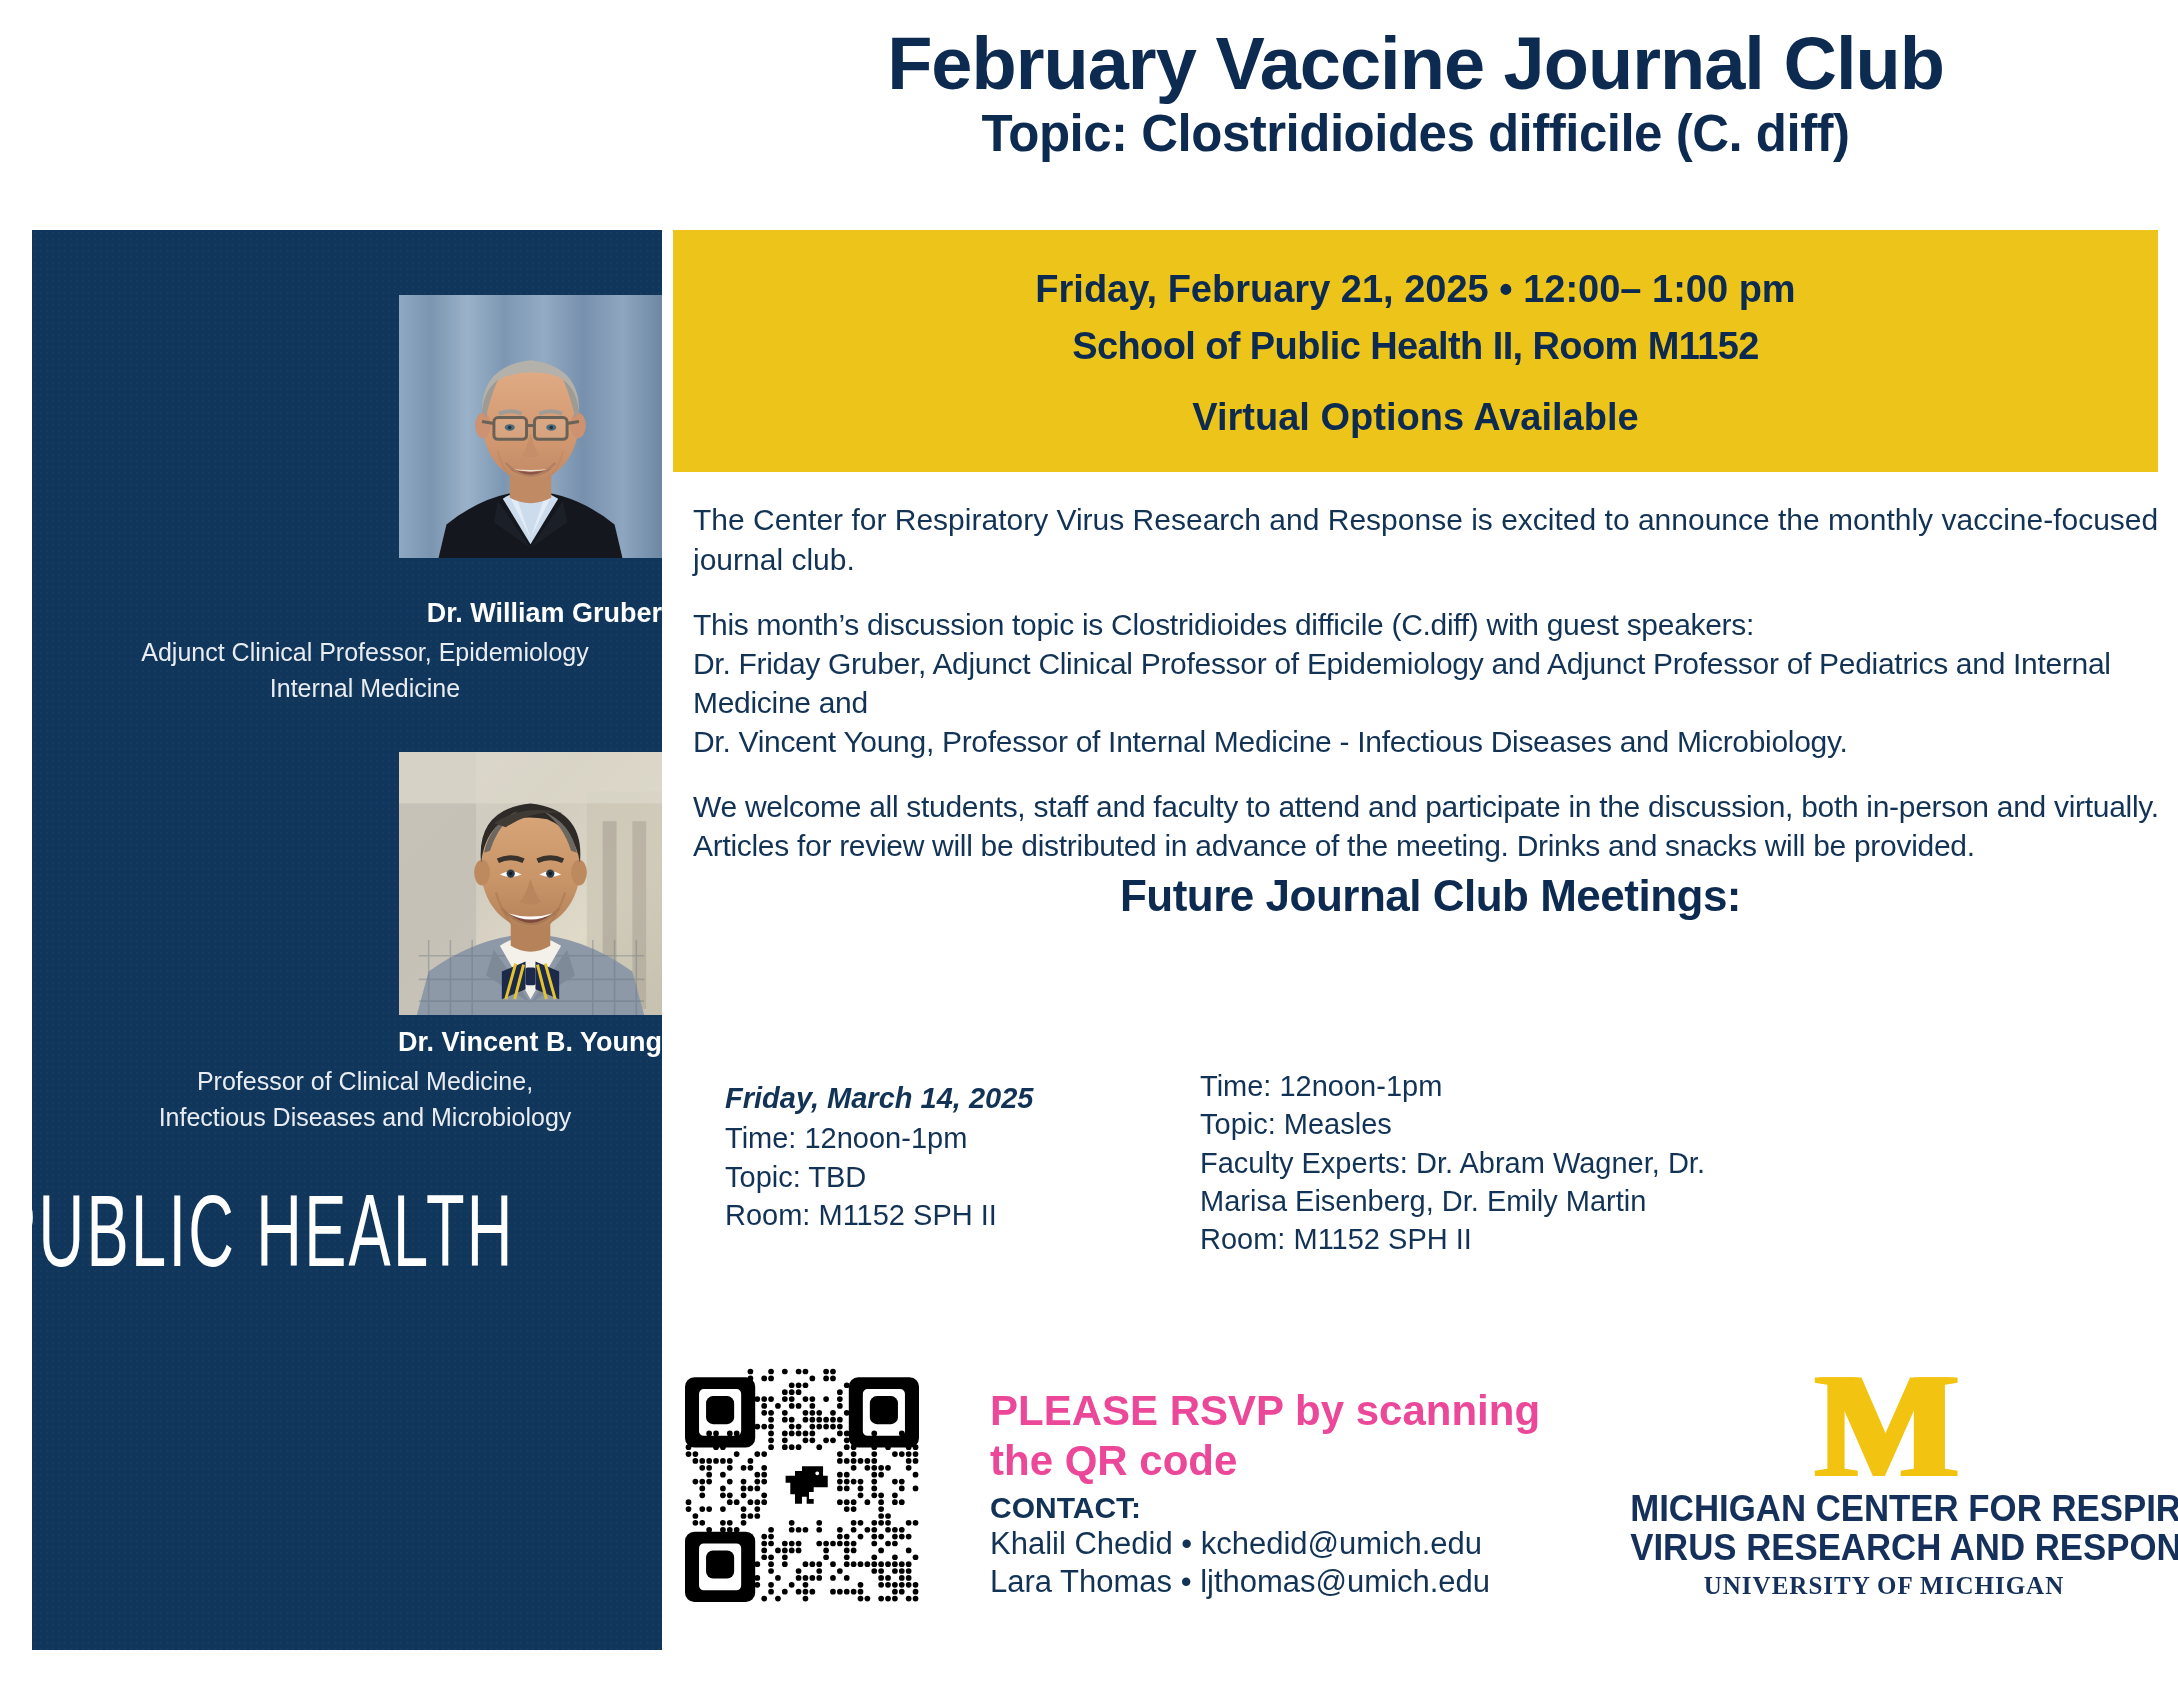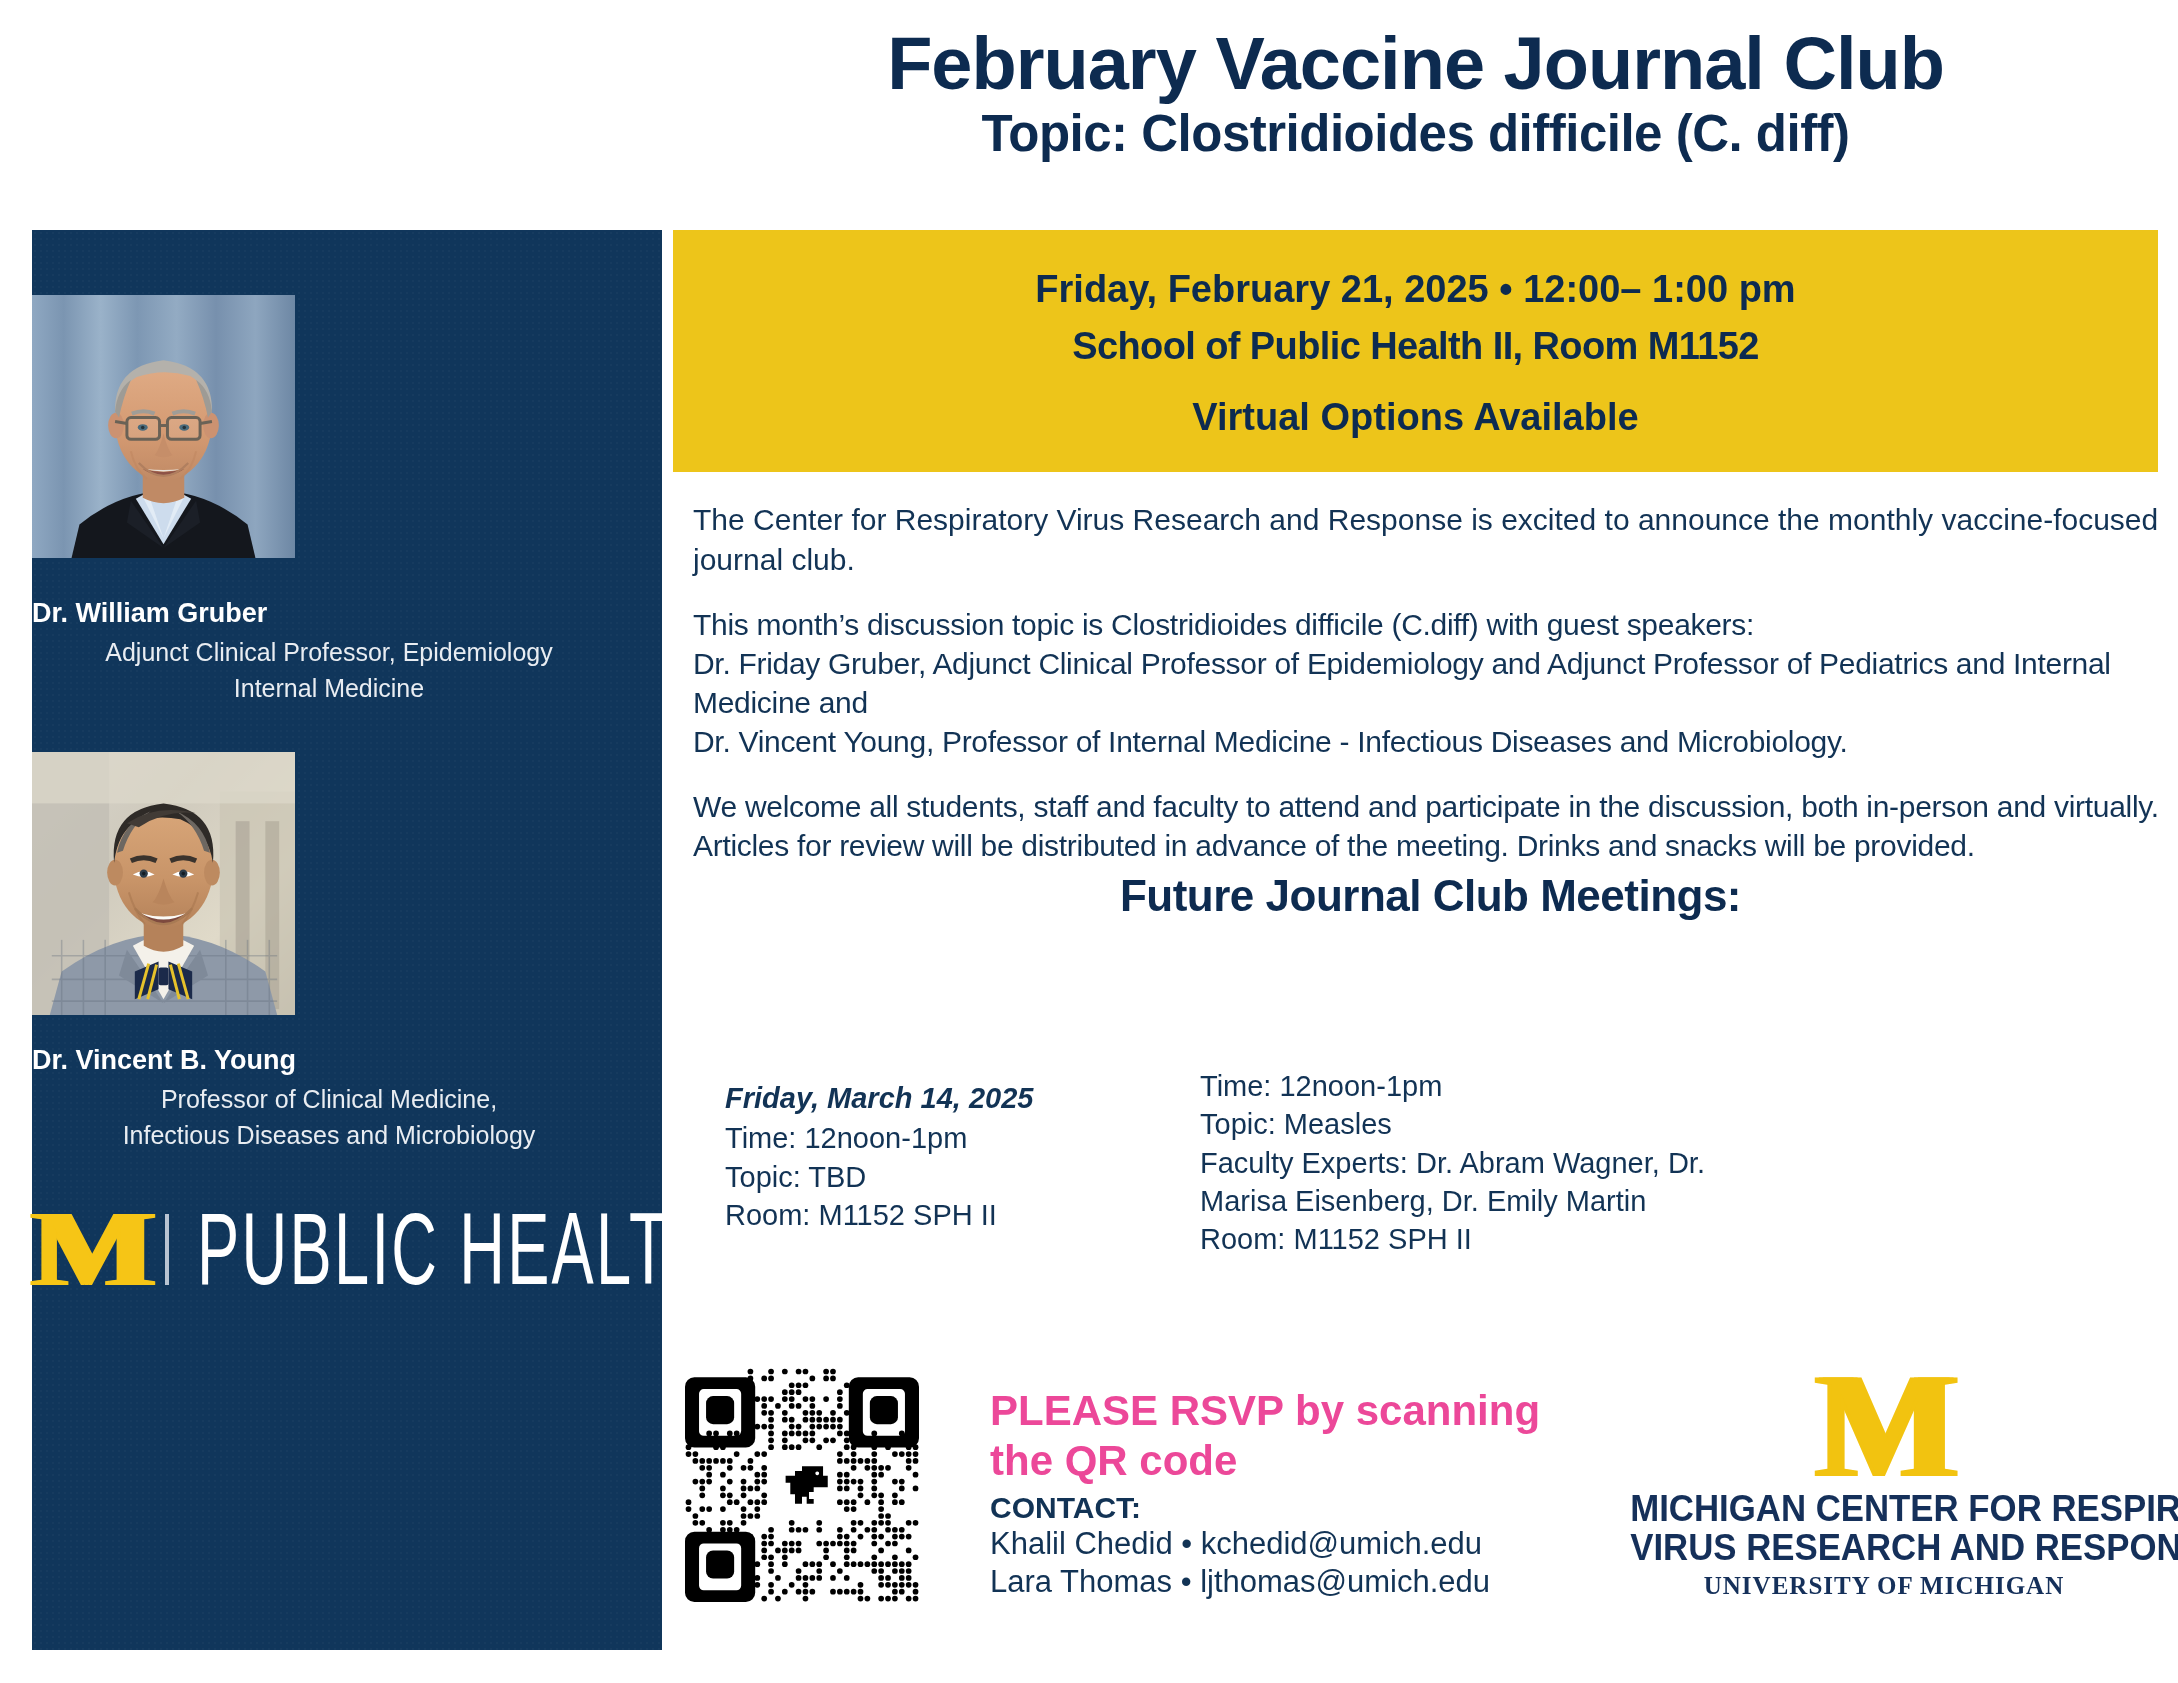--- a/index.html
+++ b/index.html
@@ -24,38 +24,38 @@
     font-size:51px; font-weight:bold; line-height:1.05;
     margin-top:6px; letter-spacing:-0.5px; white-space:nowrap;
   }
 
   
   .sidebar {
     position:absolute; left:32px; top:230px; width:630px; height:1420px;
     background:#10365b;
     background-image:radial-gradient(rgba(255,255,255,0.022) 1px, transparent 1px);
     background-size:6px 6px;
-    display:flex; flex-direction:column; align-items:flex-start;
+    display:flex; flex-direction:column; align-items:flex-end;
   }
   .photo-frame { margin-top:65px; }
   .photo {
     width:263px; height:263px; display:block; background:#445;
   }
   .speaker-name {
     color:#ffffff; font-weight:bold; font-size:27px;
     margin-top:40px; text-align:center;
   }
   .speaker-titles {
     color:#e9edf2; font-size:25px; line-height:1.42;
     text-align:center; margin-top:6px; width:594px;
   }
   .photo-frame2 { margin-top:46px; }
   .speaker-name2 {
     color:#ffffff; font-weight:bold; font-size:27px;
-    margin-top:30px; text-align:center;
+    margin-top:12px; text-align:center;
   }
 
   
   .mph-logo {
     margin-top:55px; display:flex; align-items:center;
     justify-content:center; gap:0px;
   }
   .mph-m {
     font-family:"Liberation Serif", serif;
     color:#f6c516; font-weight:bold; font-size:107px;

